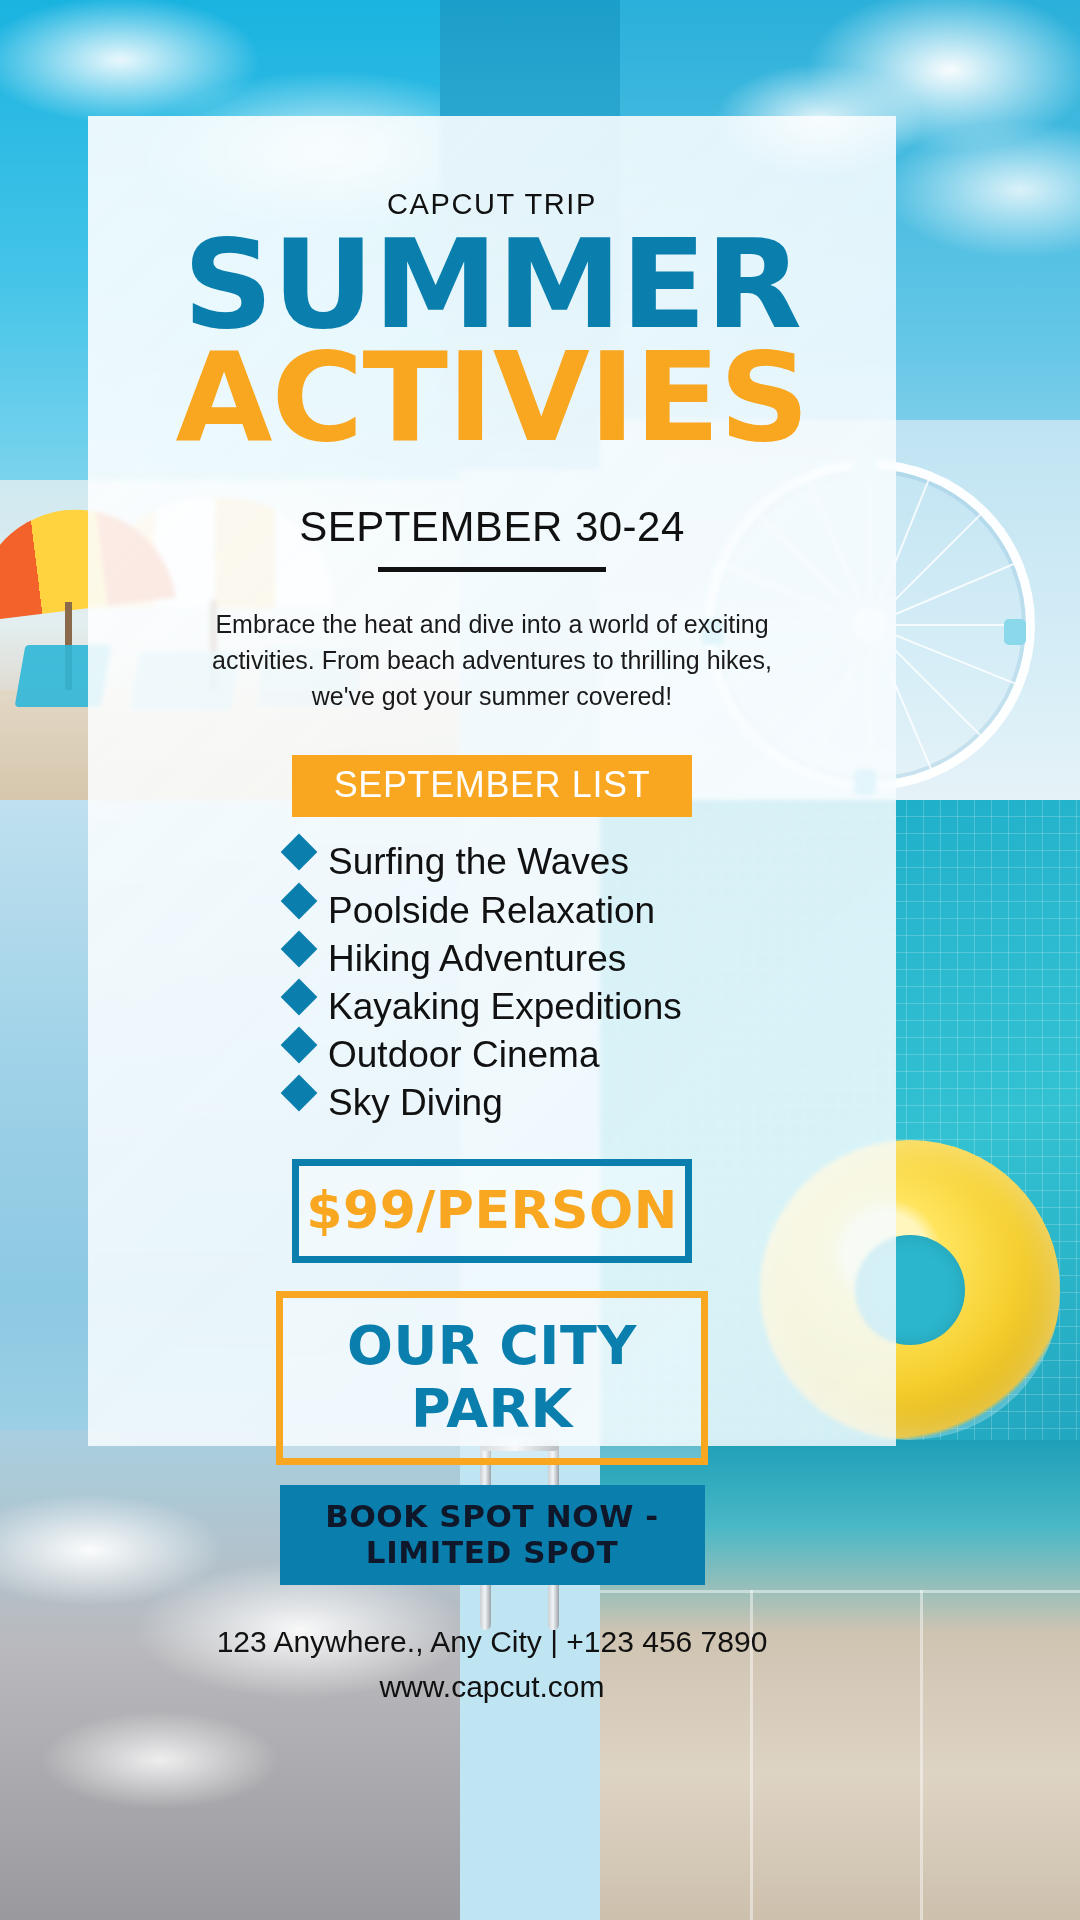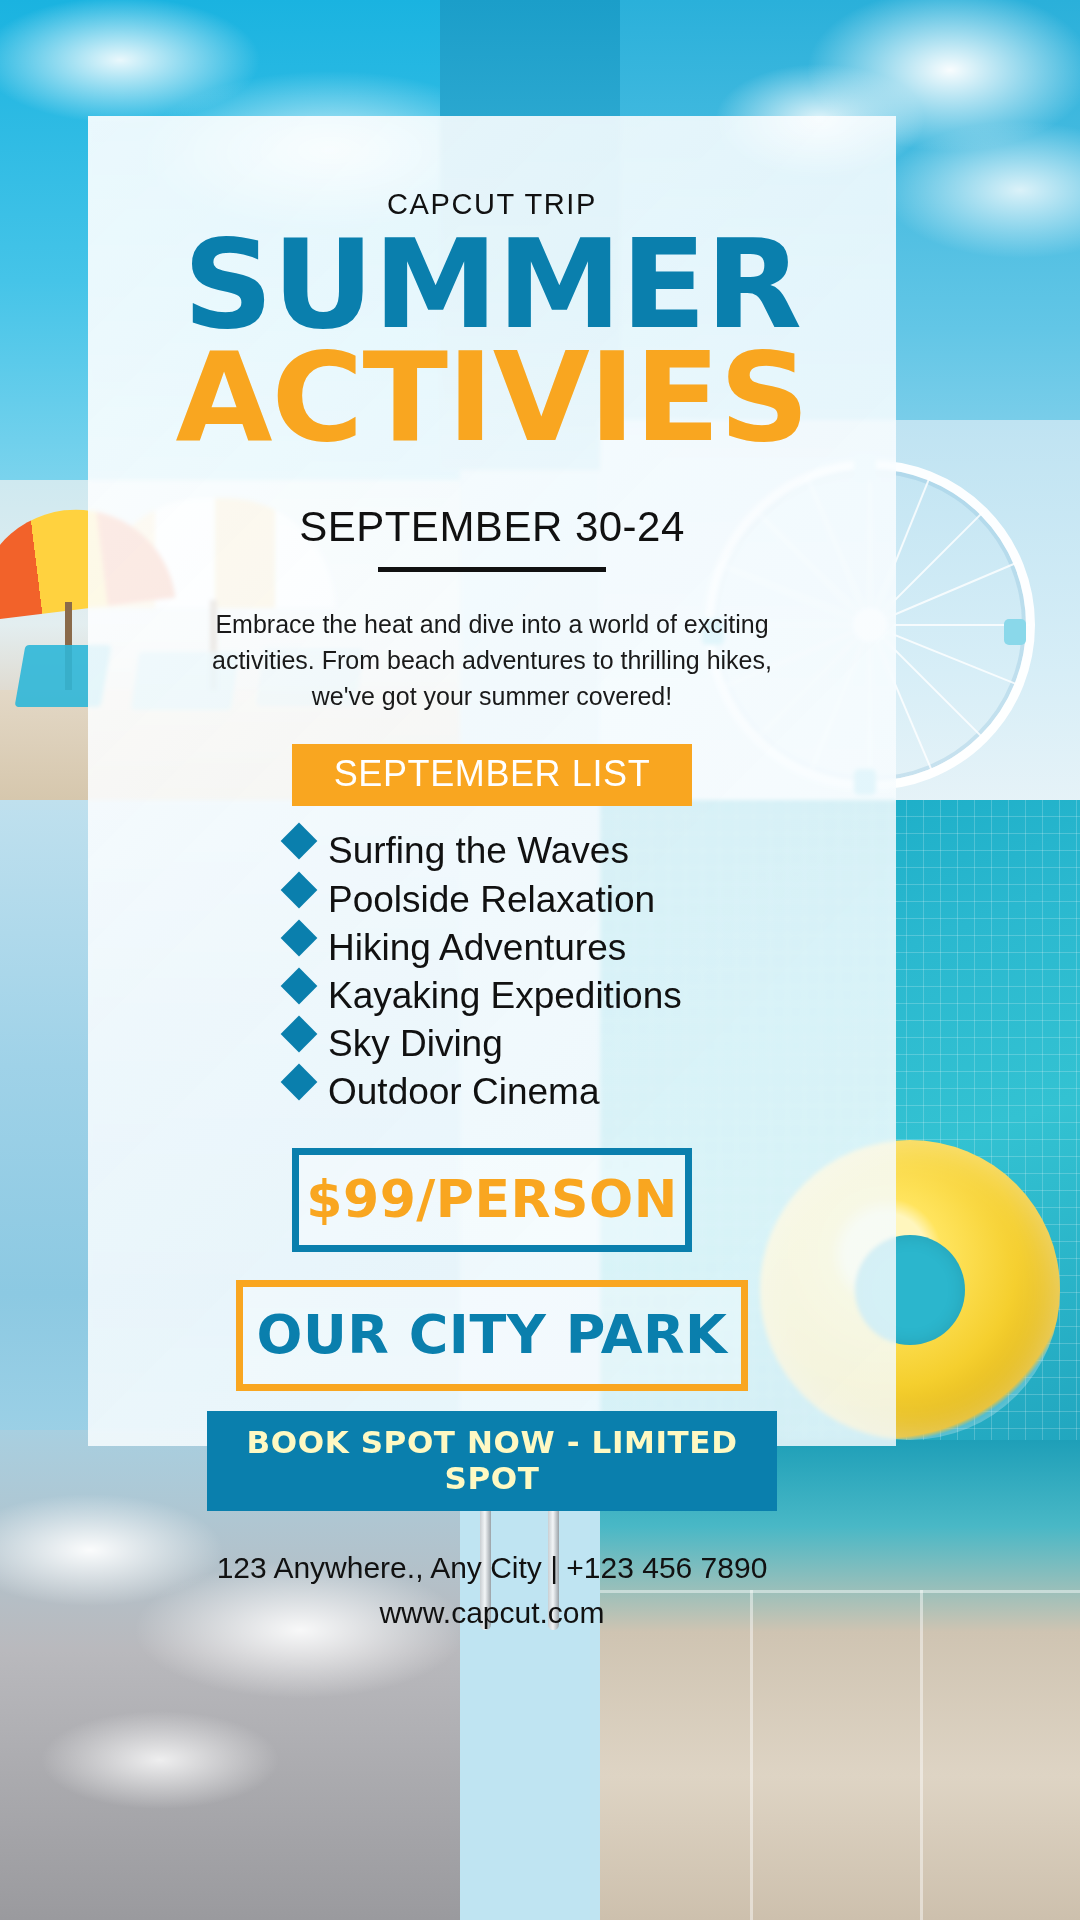--- a/index.html
+++ b/index.html
@@ -145,21 +145,21 @@
     letter-spacing:-1px; font-family:"DejaVu Sans", sans-serif;
     margin-top:-4px; transform:scaleX(1.02);
   }
   .date {
     margin-top:46px; font-size:42px; letter-spacing:.5px; color:#111; font-weight:400;
   }
   .date-rule {
     width:228px; height:5px; background:#111; margin:16px auto 0;
   }
   .blurb {
-    margin:34px auto 0; width:580px; font-size:25px; line-height:1.45; color:#1a1a1a;
+    margin:34px auto 11px; width:580px; font-size:25px; line-height:1.45; color:#1a1a1a;
   }
   .list-banner {
     display:inline-block; margin-top:30px; background:#f9a620; color:#fff;
     font-size:36px; letter-spacing:.6px; padding:9px 42px 11px;
   }
   .act-list {
     margin:22px auto 0; width:460px; text-align:left; padding-left:24px;
   }
   .act-item { display:flex; align-items:flex-start; gap:16px; margin-bottom:3px; }
   .dia {
@@ -169,29 +169,29 @@
 
   .price-box {
     margin:34px auto 0; width:400px; border:7px solid #0a7fad;
     padding:14px 0 16px; background:rgba(255,255,255,.35);
   }
   .price-text {
     font-size:52px; font-weight:900; color:#f9a620; letter-spacing:.5px;
     font-family:"DejaVu Sans", sans-serif;
   }
   .park-box {
-    margin:28px auto 0; width:512px; border:7px solid #f9a620;
+    margin:28px auto 0; width:432px; border:7px solid #f9a620;
     padding:16px 0 18px; background:rgba(255,255,255,.30);
   }
   .park-text {
     font-size:54px; font-weight:900; color:#0a7fad; letter-spacing:.5px;
     font-family:"DejaVu Sans", sans-serif;
   }
   .cta {
-    margin:20px auto 0; width:570px; background:#0a7fad; color:#fef9c3;
+    margin:20px auto 0; width:425px; background:#0a7fad; color:#0f172a;
     padding:13px 0 15px; font-size:31px; font-weight:900; letter-spacing:.6px;
     font-family:"DejaVu Sans", sans-serif;
   }
   .footer {
     margin-top:34px; font-size:30px; color:#111; line-height:1.5;
   }
 </style>
 </head>
 <body>
 
@@ -275,25 +275,25 @@
       <div class="act-item">
         <span class="dia"></span>
         <span class="act-text">Hiking Adventures</span>
       </div>
       <div class="act-item">
         <span class="dia"></span>
         <span class="act-text">Kayaking Expeditions</span>
       </div>
       <div class="act-item">
         <span class="dia"></span>
+        <span class="act-text">Outdoor Cinema</span>
+      </div>
+      <div class="act-item">
+        <span class="dia"></span>
         <span class="act-text">Sky Diving</span>
-      </div>
-      <div class="act-item">
-        <span class="dia"></span>
-        <span class="act-text">Outdoor Cinema</span>
       </div>
     </div>
 
     <div class="price-box">
       <div class="price-text">$99/PERSON</div>
     </div>
 
     <div class="park-box">
       <div class="park-text">OUR CITY PARK</div>
     </div>

